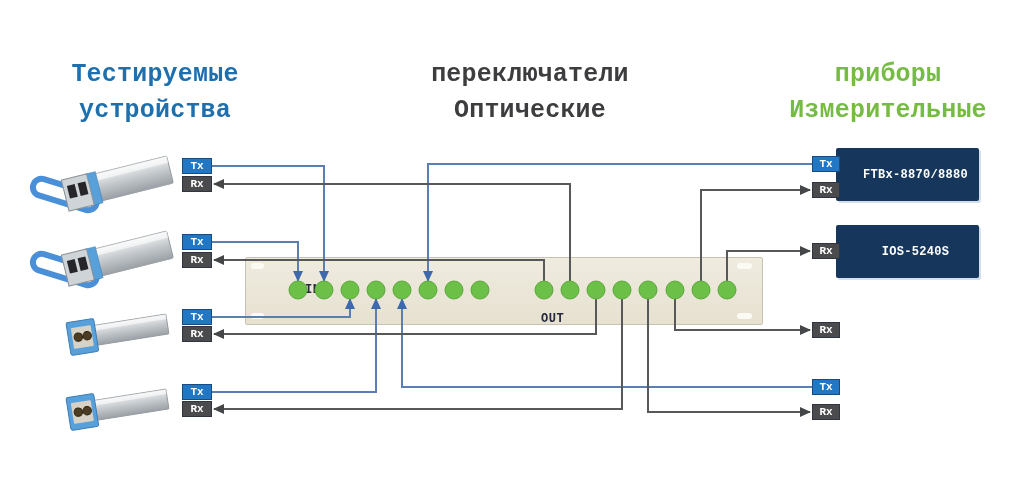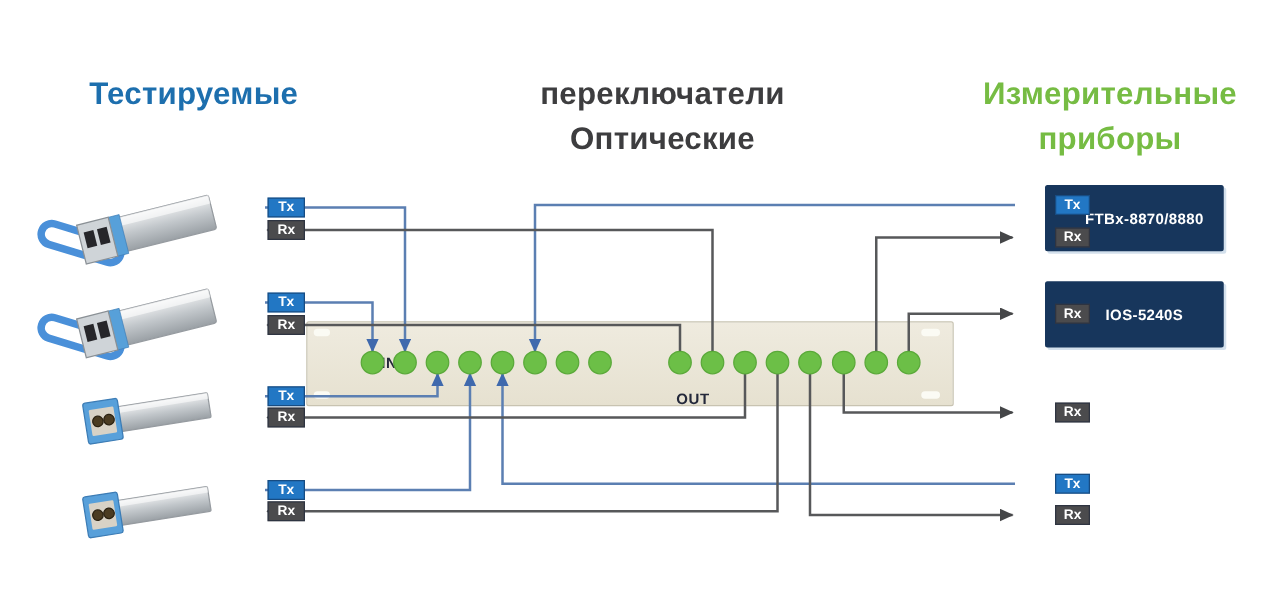--- a/index.html
+++ b/index.html
@@ -1,36 +1,36 @@
 <!DOCTYPE html>
 <html style="--title-blue: #1d6fae; --title-dark: #3d3d3f; --title-green: #76bc43; --tx-label: #2277c4; --rx-label: #4b4b4d; --inst-navy: #17365c;"><head>
 <meta charset="utf-8">
 <style>
   html,body { margin:0; padding:0; background:#ffffff; }
   .stage {
     position:relative; width:1024px; height:490px; background:#ffffff;
-    font-family:Liberation Sans, sans-serif; overflow:hidden;
+    font-family:Liberation Mono, monospace; overflow:hidden;
   }
   .title { position:absolute; text-align:center; font-weight:bold;
            font-size:25px; line-height:36px; letter-spacing:0.2px; z-index:3; }
   .title span { display:block; }
   .title-left   { left:20px;  top:57px; width:270px; color:var(--title-blue,#1d6fae); }
   .title-center { left:385px; top:57px; width:290px; color:var(--title-dark,#3d3d3f); }
   .title-right  { left:755px; top:57px; width:266px; color:var(--title-green,#76bc43); }
 
   .panel { position:absolute; left:245px; top:257px; width:518px; height:68px;
            background:linear-gradient(#efebdf,#e6e1d0); border:1px solid #c8c3b1;
            box-sizing:border-box; z-index:1; border-radius:2px; }
   .slot { position:absolute; background:#fbfbf4; border-radius:3px; z-index:2; }
   .porttext { position:absolute; font-size:12px; font-weight:bold; color:#23283a;
               letter-spacing:0.5px; z-index:3;padding-left:36px; }
 
   .tag { position:absolute; height:16px; display:flex; align-items:center; justify-content:center;
          font-size:11px; font-weight:bold; color:#ffffff; z-index:6; box-sizing:border-box;
-         border:1px solid rgba(10,25,50,0.45);margin-left:32px; }
+         border:1px solid rgba(10,25,50,0.45); }
   .tag-tx { background:var(--tx-label,#2277c4); }
   .tag-rx { background:var(--rx-label,#4b4b4d); }
   .tag-dev  { left:182px; width:30px; }
   .tag-inst { left:812px; width:28px; }
 
   .inst { position:absolute; left:836px; width:143px; height:53px;
           background:var(--inst-navy,#17365c); color:#ffffff; z-index:2;
           display:flex; align-items:center; justify-content:center;
           padding-left:16px; box-sizing:border-box; font-weight:bold; font-size:12px;
           letter-spacing:0.3px; border-radius:2px; box-shadow:2px 2px 0 #d3e0ec; }
@@ -38,28 +38,29 @@
   .devart { position:absolute; z-index:2; }
   svg.overlay { position:absolute; left:0; top:0; z-index:4; pointer-events:none; }
 </style>
 </head>
 <body>
 
 <div class="stage">
 
   <div class="title title-left">
     <span>Тестируемые</span>
+    <span>устройства</span>
   </div>
   <div class="title title-center">
     <span>переключатели</span>
     <span>Оптические</span>
   </div>
   <div class="title title-right">
+    <span>приборы</span>
     <span>Измерительные</span>
-    <span>приборы</span>
   </div>
 
   <div class="panel"></div>
   <div class="slot" style="left:251px;top:263px;width:13px;height:6px;"></div>
   <div class="slot" style="left:251px;top:313px;width:13px;height:6px;"></div>
   <div class="slot" style="left:737px;top:263px;width:15px;height:6px;"></div>
   <div class="slot" style="left:737px;top:313px;width:15px;height:6px;"></div>
   <div class="porttext" style="left:269px;top:283px;">IN</div>
   <div class="porttext" style="left:505px;top:272px;margin-top:40px;">OUT</div>
 

